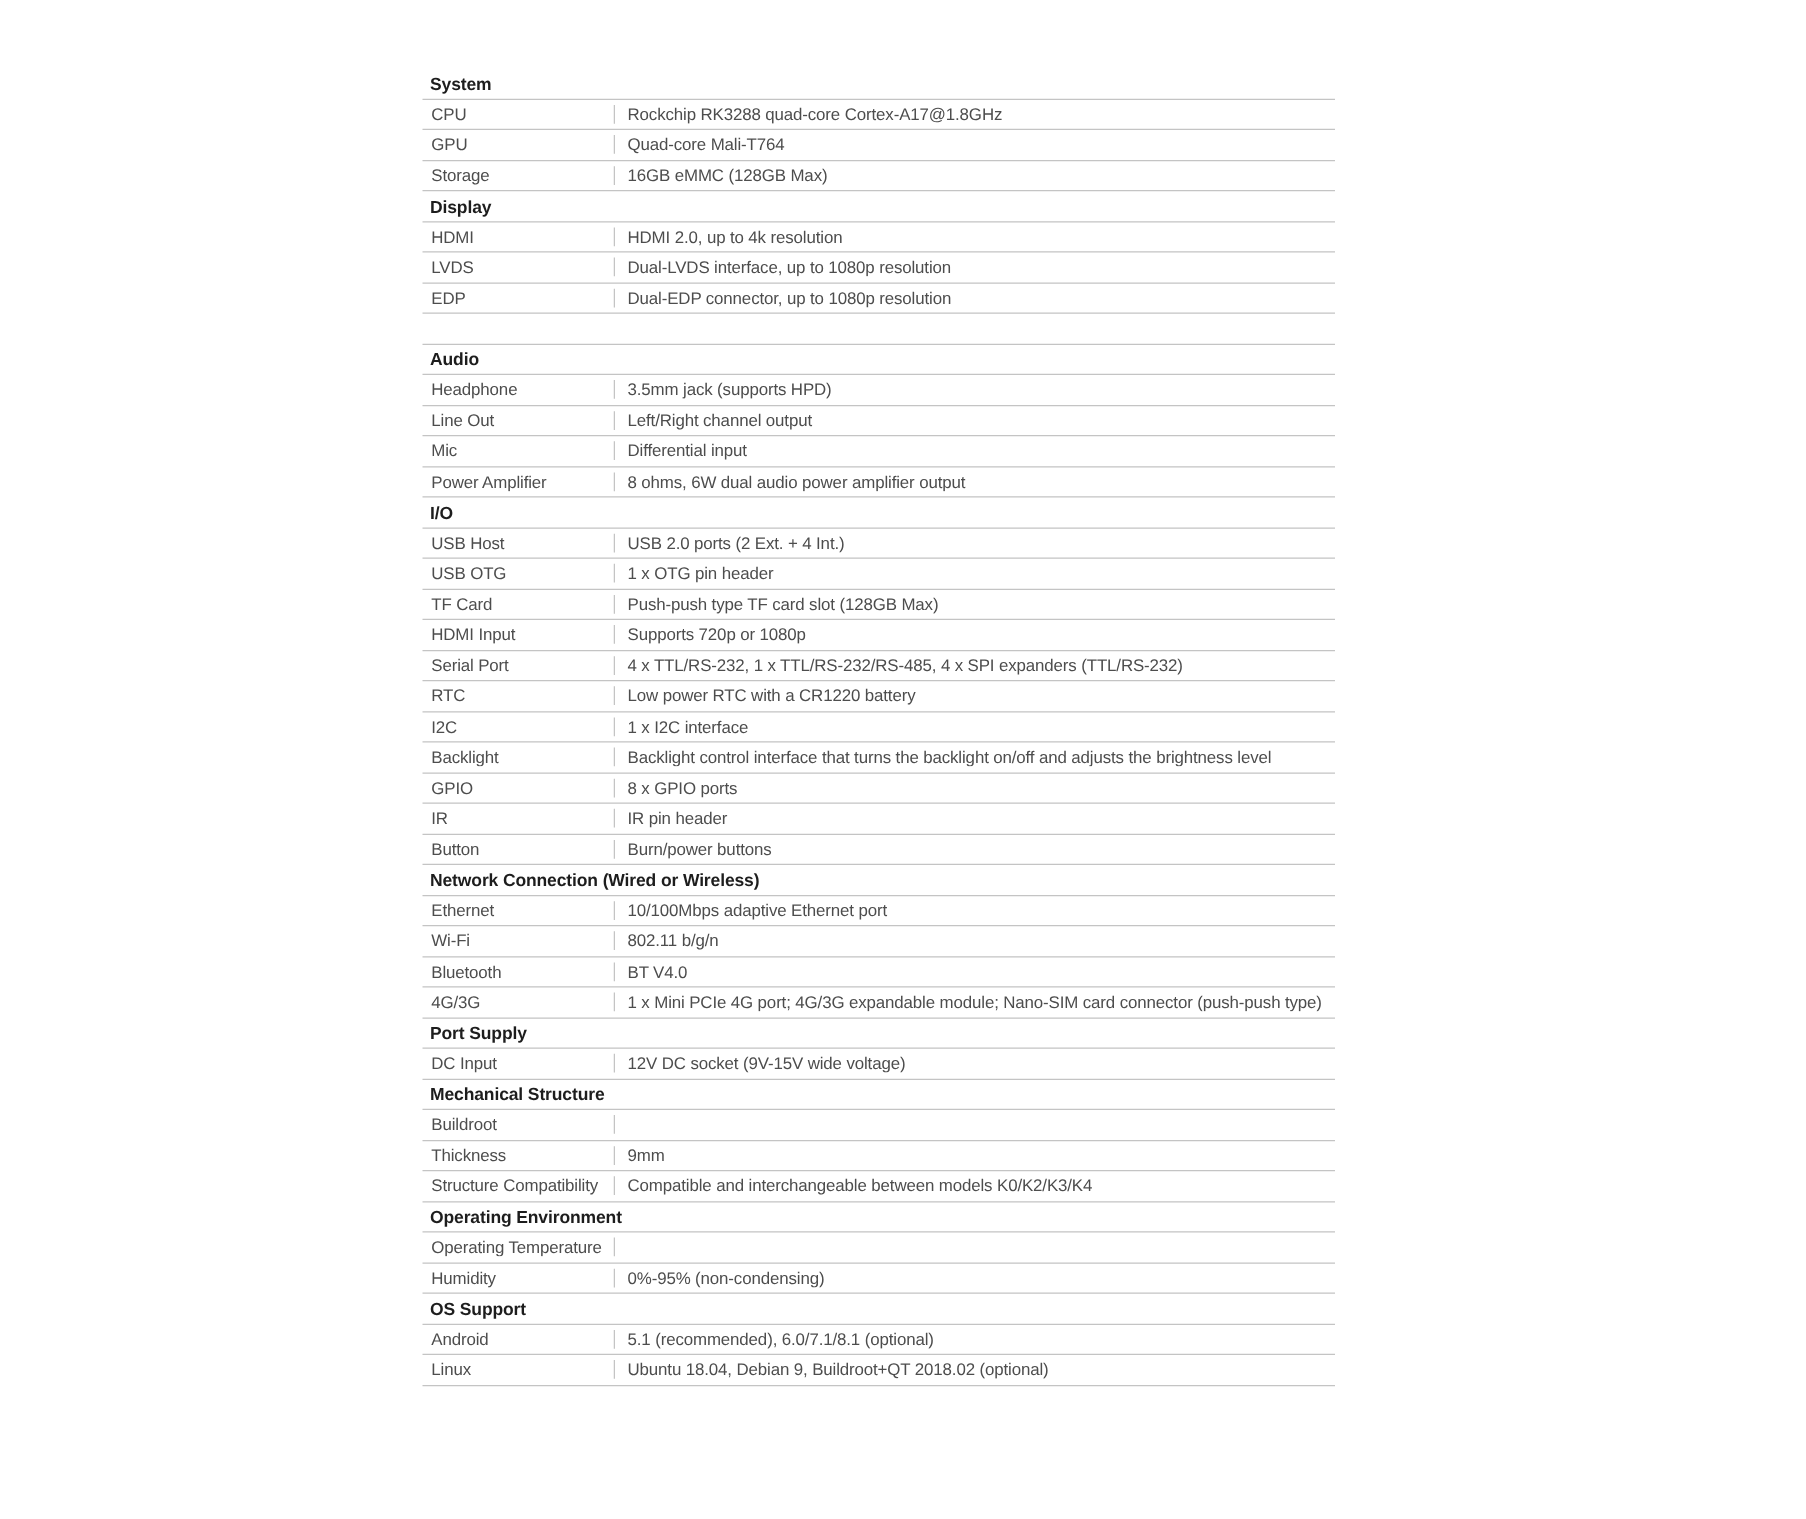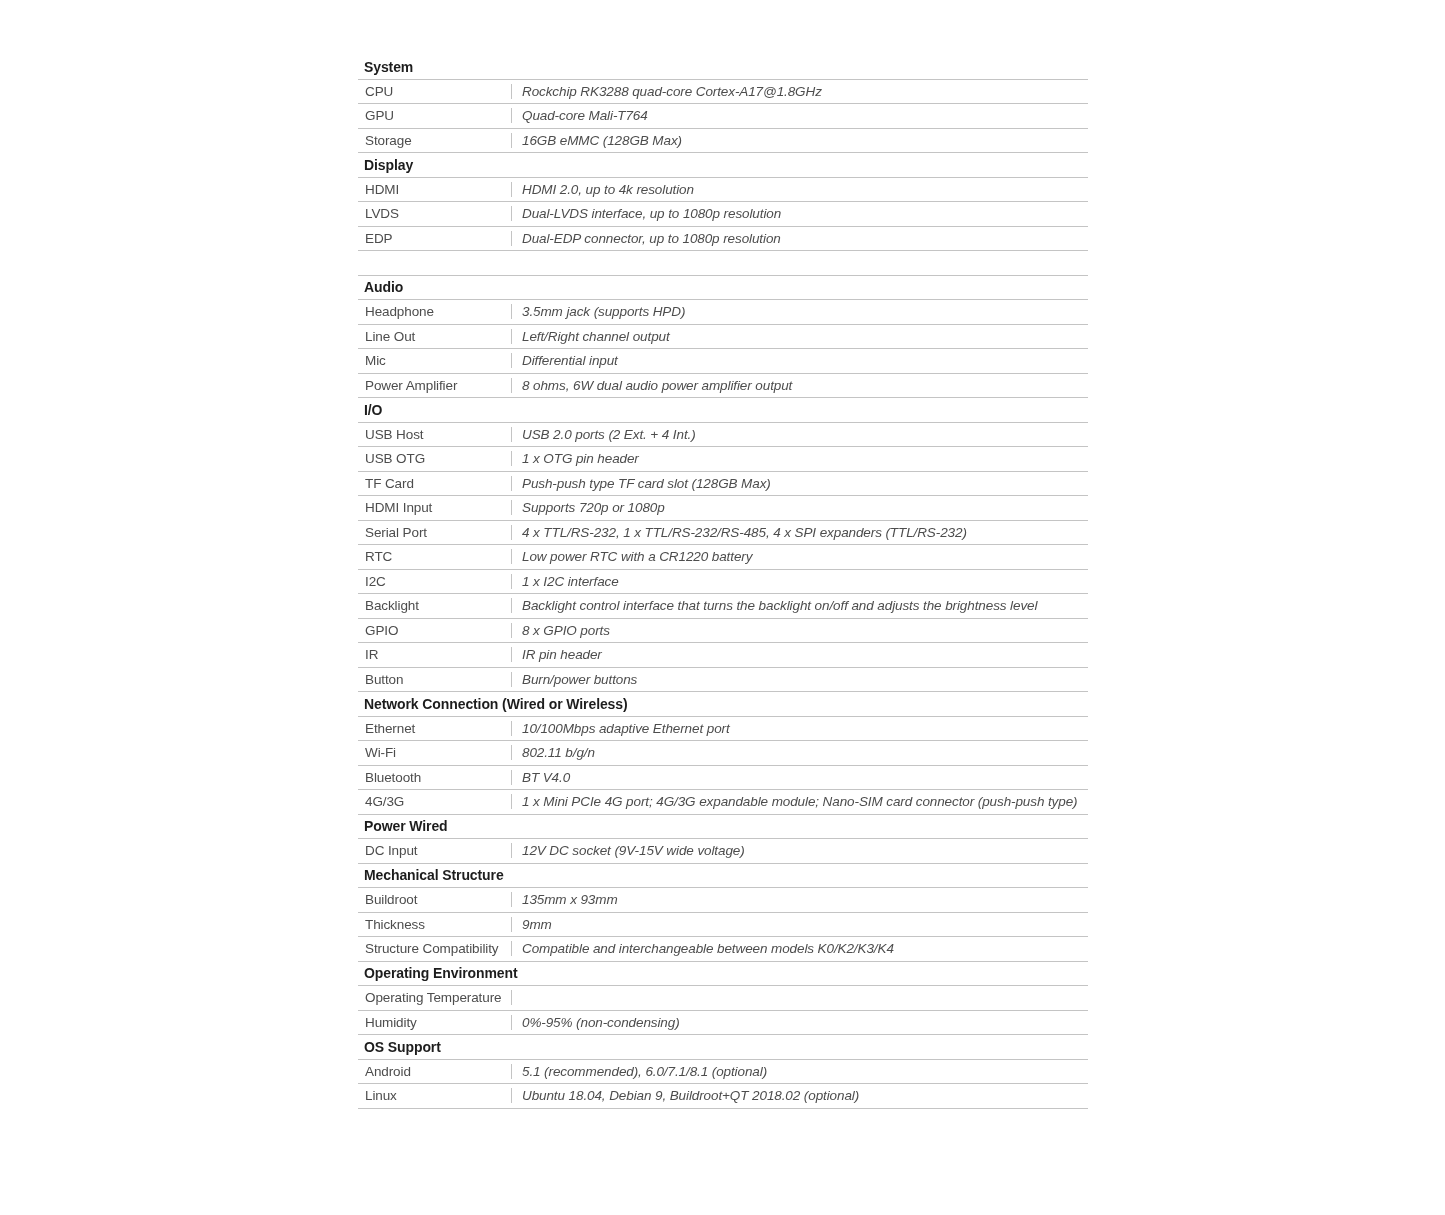--- a/index.html
+++ b/index.html
@@ -10,21 +10,21 @@
   .page {
     position: relative;
     width: 1445px;
     height: 1215px;
     background: #ffffff;
     font-family: "Liberation Sans", "DejaVu Sans", sans-serif;
     overflow: hidden;
   }
   .spec-table {
     position: absolute;
-    left: 358px;
+    left: 338px;
     top: 55px;
     width: 730px;
   }
   .section-header {
     box-sizing: border-box;
     height: 24.5px;
     display: flex;
     align-items: center;
     padding-left: 6px;
     font-size: 14px;
@@ -59,21 +59,20 @@
     box-sizing: border-box;
     flex: 1;
     padding-left: 10px;
     display: flex;
     align-items: center;
     font-size: 13.5px;
     color: #4d4d4d;
     letter-spacing: -0.1px;
     white-space: nowrap;
     overflow: hidden;
-    font-style: italic;
   }
 </style>
 </head>
 <body>
 
 <div class="page">
   <div class="spec-table">
       <div class="section-header">System</div>
       <div class="spec-row">
         <div class="spec-label">CPU</div>
@@ -176,29 +175,28 @@
         <div class="spec-value">802.11 b/g/n</div>
       </div>
       <div class="spec-row">
         <div class="spec-label">Bluetooth</div>
         <div class="spec-value">BT V4.0</div>
       </div>
       <div class="spec-row">
         <div class="spec-label">4G/3G</div>
         <div class="spec-value">1 x Mini PCIe 4G port; 4G/3G expandable module; Nano-SIM card connector (push-push type)</div>
       </div>
-      <div class="section-header">Power Wired</div>
+      <div class="section-header">Port Supply</div>
       <div class="spec-row">
         <div class="spec-label">DC Input</div>
         <div class="spec-value">12V DC socket (9V-15V wide voltage)</div>
       </div>
       <div class="section-header">Mechanical Structure</div>
       <div class="spec-row">
         <div class="spec-label">Buildroot</div>
-        <div class="spec-value">135mm x 93mm</div>
       </div>
       <div class="spec-row">
         <div class="spec-label">Thickness</div>
         <div class="spec-value">9mm</div>
       </div>
       <div class="spec-row">
         <div class="spec-label">Structure Compatibility</div>
         <div class="spec-value">Compatible and interchangeable between models K0/K2/K3/K4</div>
       </div>
       <div class="section-header">Operating Environment</div>

